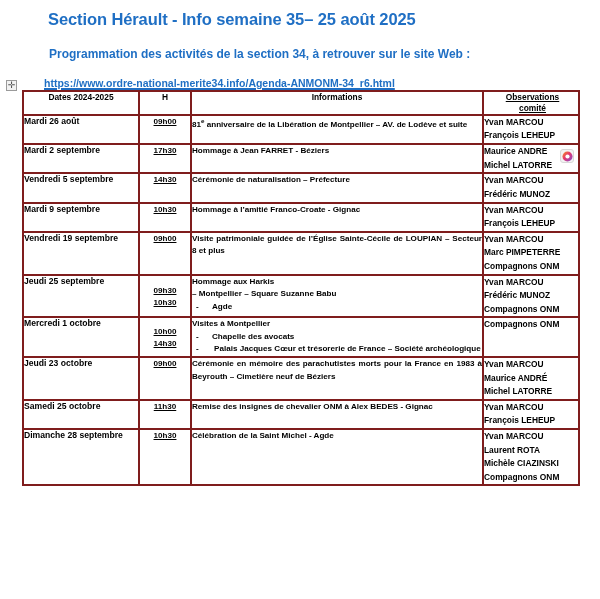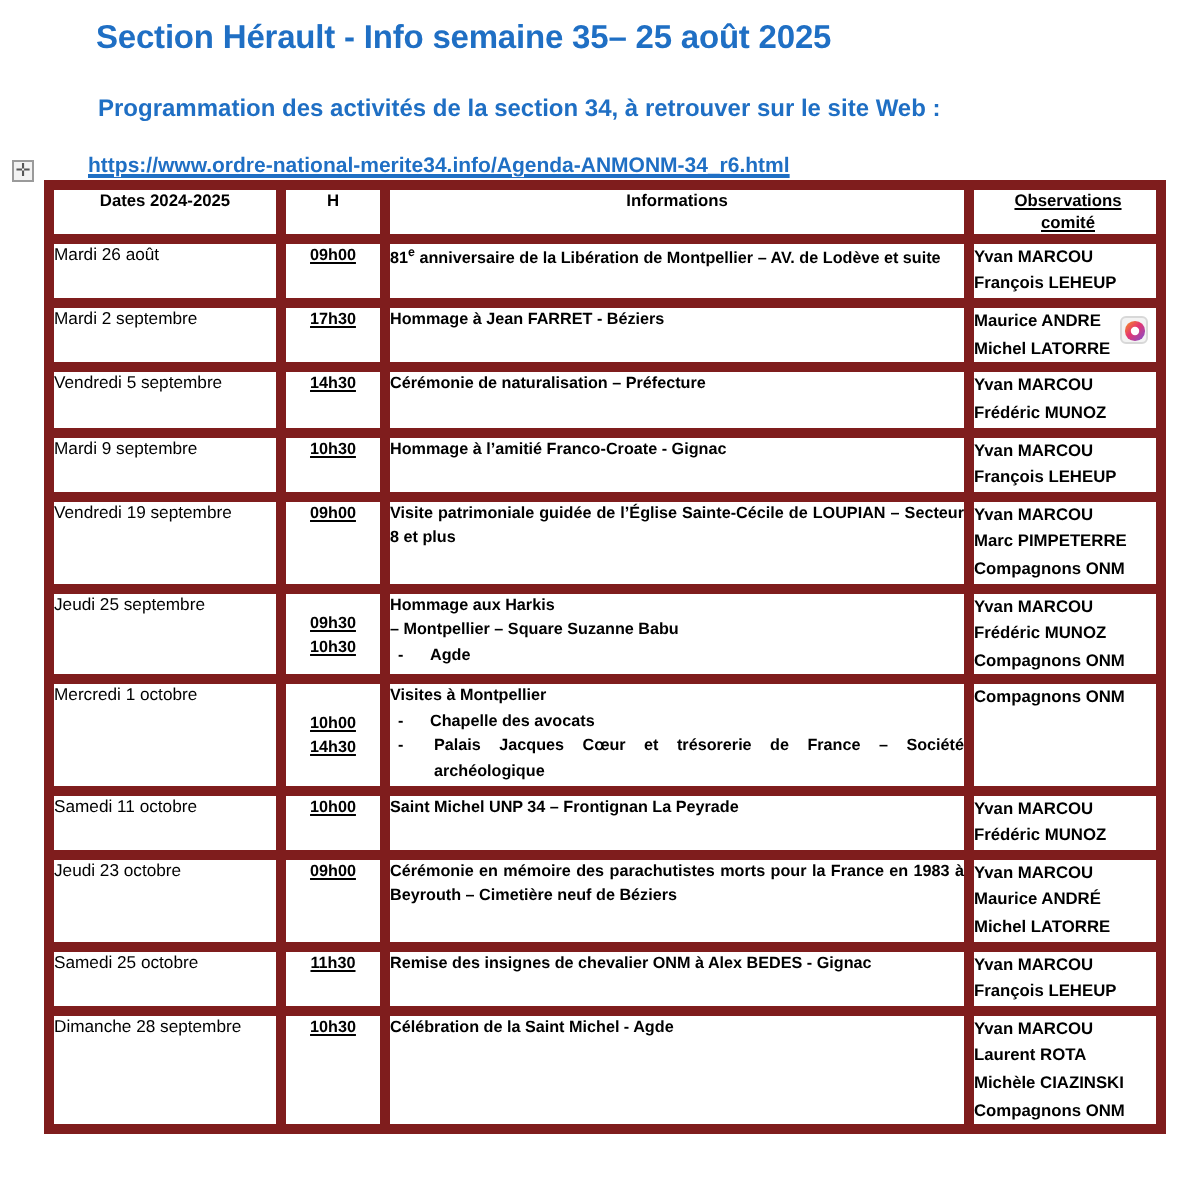--- a/index.html
+++ b/index.html
@@ -82,21 +82,21 @@
     top: 90px;
     width: 556px;
   }
   table.agenda {
     border-collapse: collapse;
     width: 556px;
     table-layout: fixed;
     font-size: 8.2px;
   }
   table.agenda td, table.agenda th {
-    border: 5px solid #7f1d1d;
+    border: 2px solid #7f1d1d;
     vertical-align: top;
     padding: 0;
     box-sizing: border-box;
   }
   col.c-date  { width: 116px; }
   col.c-h     { width: 52px;  }
   col.c-info  { width: 292px; }
   col.c-obs   { width: 96px;  }
 
   
@@ -105,21 +105,21 @@
     font-weight: bold;
     font-size: 8.4px;
     padding: 4px 3px 5px 3px;
     line-height: 1.3;
     vertical-align: top;
   }
   thead th.obs-head { padding-left: 6px; padding-right: 3px; text-decoration: underline; }
 
   
   td.cell-date {
-    font-weight: normal;
+    font-weight: bold;
     font-size: 8.6px;
     padding: 6px 3px 4px 8px;
     line-height: 1.35;
     white-space: nowrap;
   }
   td.cell-h {
     font-weight: bold;
     font-size: 8.1px;
     text-align: center;
     padding: 6px 2px 4px 2px;
@@ -324,33 +324,20 @@
           <td class="cell-info">
             <span class="info-line">Visites à Montpellier</span>
             <span class="sub-item"><span class="dash">-</span><span>Chapelle des avocats</span></span>
             <span class="sub-item justify-item"><span class="dash">-</span><span>Palais Jacques Cœur et trésorerie de France – Société archéologique</span></span>
           </td>
           <td class="cell-obs">
             <span class="obs-line">Compagnons ONM</span>
           </td>
         </tr>
         <tr>
-          <td class="cell-date">Samedi 11 octobre</td>
-          <td class="cell-h">
-            <span class="h-line">10h00</span>
-          </td>
-          <td class="cell-info">
-            <span class="info-line">Saint Michel UNP 34 – Frontignan La Peyrade</span>
-          </td>
-          <td class="cell-obs">
-            <span class="obs-line">Yvan MARCOU</span>
-            <span class="obs-line">Frédéric MUNOZ</span>
-          </td>
-        </tr>
-        <tr>
           <td class="cell-date">Jeudi 23 octobre</td>
           <td class="cell-h">
             <span class="h-line">09h00</span>
           </td>
           <td class="cell-info justify">
             <span class="info-line">Cérémonie en mémoire des parachutistes morts pour la France en 1983 à Beyrouth – Cimetière neuf de Béziers</span>
           </td>
           <td class="cell-obs">
             <span class="obs-line">Yvan MARCOU</span>
             <span class="obs-line">Maurice ANDRÉ</span>

